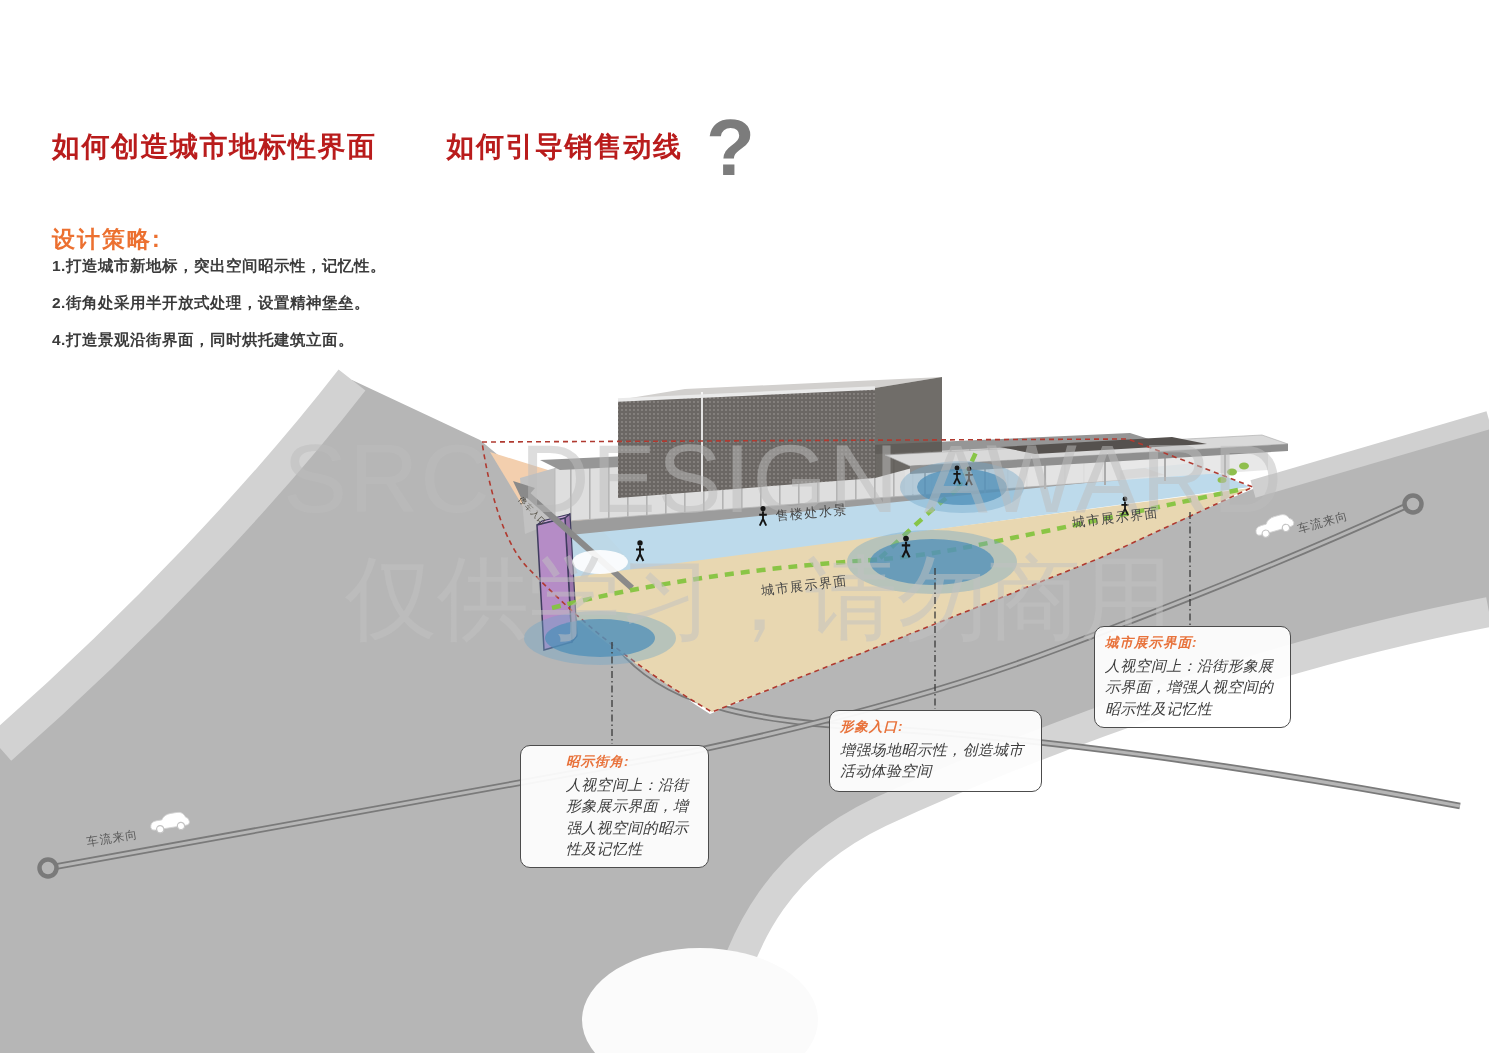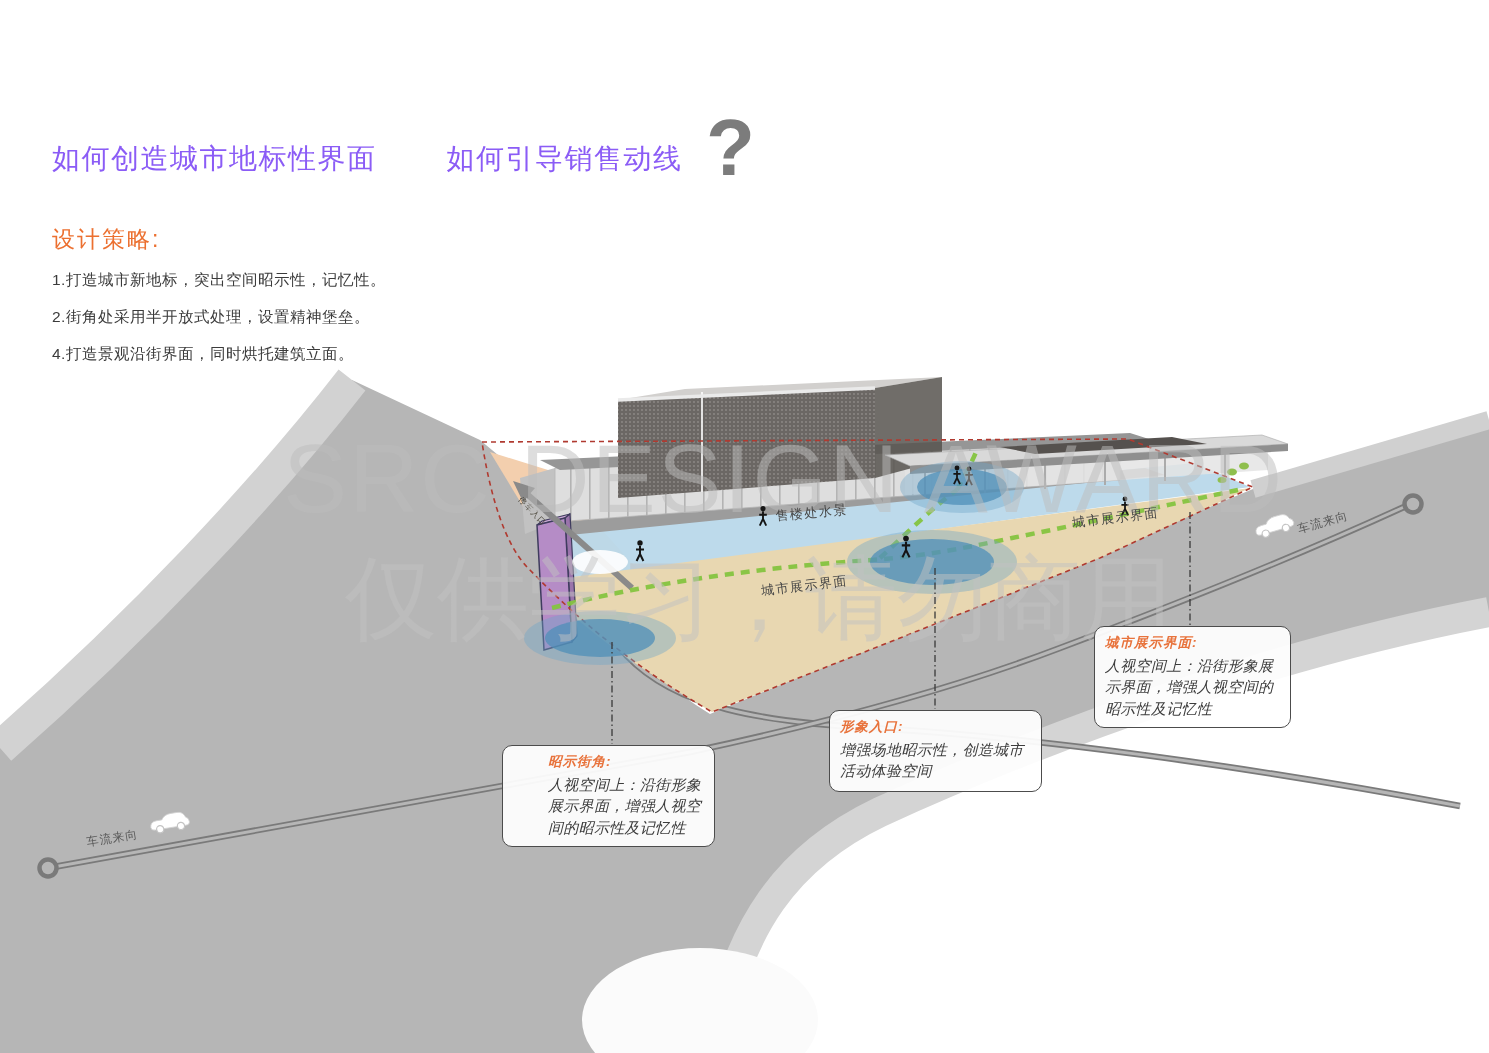--- a/index.html
+++ b/index.html
@@ -1,33 +1,33 @@
 <!DOCTYPE html>
 <html><head>
 <meta charset="utf-8">
 <style>
   html,body{margin:0;padding:0;background:#ffffff;}
   #page{position:relative;width:1489px;height:1053px;background:#fff;overflow:hidden;
         font-family:"Liberation Sans","DejaVu Sans",sans-serif;}
   
-  #title{position:absolute;left:52px;top:140px;font-size:28px;font-weight:normal;
-         color:#8b5cf6;letter-spacing:1.5px;white-space:nowrap;}
+  #title{position:absolute;left:52px;top:128px;font-size:28px;font-weight:bold;
+         color:#b91c1c;letter-spacing:1.5px;white-space:nowrap;}
   #title .t2{margin-left:70px;}
   #qmark{position:absolute;left:706px;top:108px;font-size:80px;font-weight:bold;color:#7c7c7c;line-height:1;}
   #strategy{position:absolute;left:52px;top:224px;width:480px;}
-  #strategy .head{font-size:23px;font-weight:normal;color:#ec7030;letter-spacing:2px;margin-bottom:14px;}
-  .strategy-item{font-size:15.5px;color:#3b3b3b;letter-spacing:0.5px;margin-bottom:15px;line-height:22px;}
+  #strategy .head{font-size:23px;font-weight:bold;color:#ec7030;letter-spacing:2px;}
+  .strategy-item{font-size:15.5px;color:#3b3b3b;letter-spacing:0.5px;margin-bottom:15px;line-height:22px;font-weight:bold;}
   
   #diagram{position:absolute;left:0;top:0;width:1489px;height:1053px;}
   
   .callout{position:absolute;background:rgba(255,255,255,0.93);border:1.4px solid #4c4c4c;
            border-radius:10px;padding:7px 10px 8px 10px;box-sizing:border-box;z-index:10;font-style:italic;}
   .callout-title{font-size:13.5px;font-weight:bold;color:#e8733c;margin-bottom:3px;letter-spacing:1px;}
   .callout-body{font-size:15px;color:#3c3c3c;line-height:1.42;letter-spacing:0.3px;}
-  #callout-1{left:502px;top:745px;width:213px;min-height:83px;padding-left:45px;}
+  #callout-1{left:520px;top:745px;width:189px;min-height:83px;padding-left:45px;}
   #callout-2{left:829px;top:710px;width:213px;min-height:82px;}
   #callout-3{left:1094px;top:626px;width:197px;min-height:85px;}
   
   text{font-family:"Liberation Sans","DejaVu Sans",sans-serif;}
   .site-label{font-size:13px;fill:#474747;letter-spacing:1.5px;}
   .road-label{font-size:12px;fill:#5a5a5a;letter-spacing:1px;}
   .wm{font-size:96px;fill:#bdbdbd;opacity:0.5;letter-spacing:2px;}
   .wm2{font-size:92px;fill:#c2c2c2;opacity:0.5;}
   .tiny-label{font-size:8px;fill:#4a463a;letter-spacing:1px;}
 </style>

